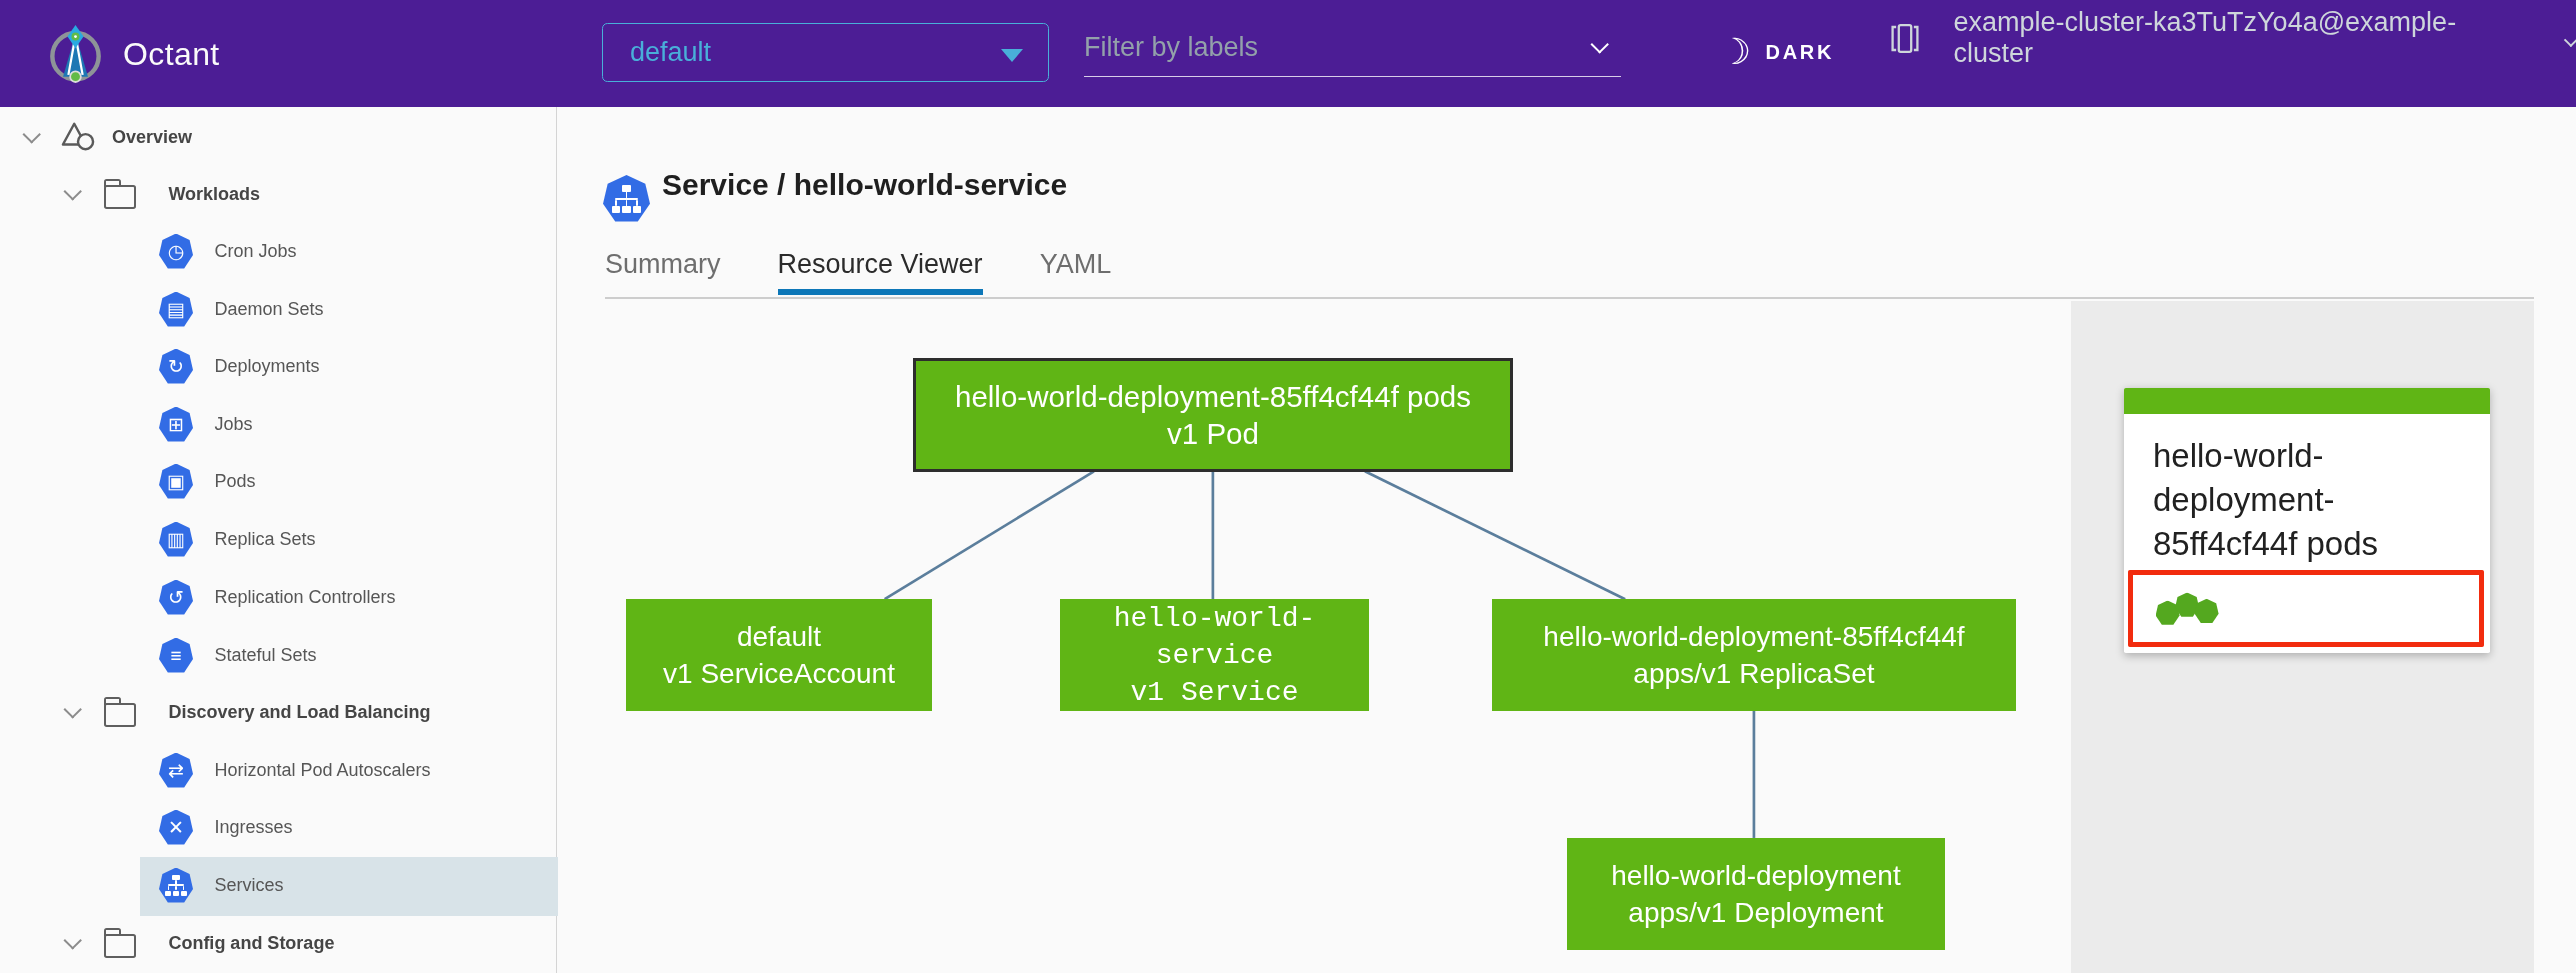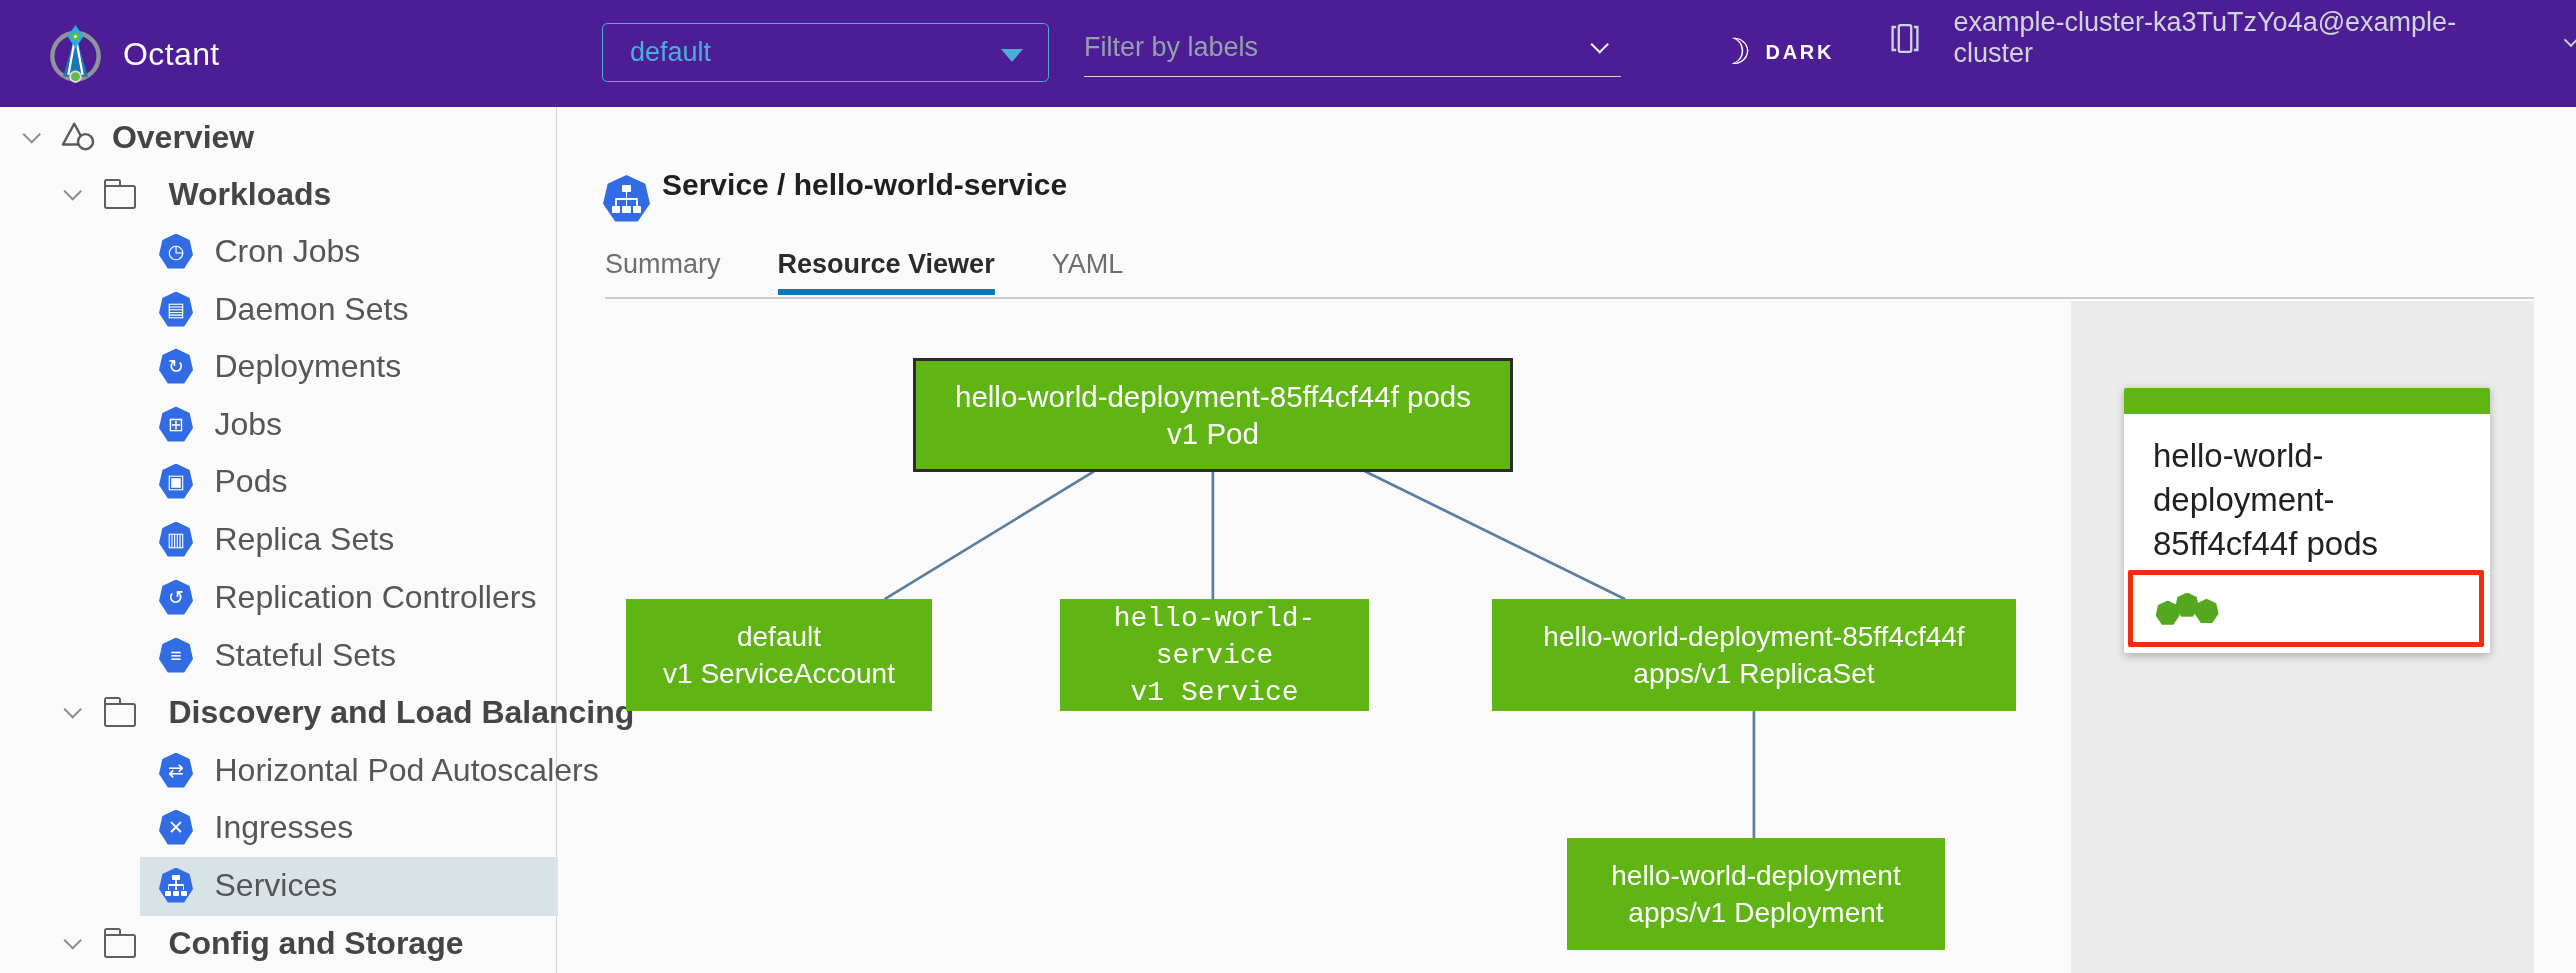--- a/index.html
+++ b/index.html
@@ -23,21 +23,21 @@
   .dark-label { margin-left:14.3px; font-size:20px; font-weight:bold; letter-spacing:2.7px; }
   .cluster-sel { position:absolute; left:1889px; top:7px; display:flex; align-items:center; color:#ced6db;gap:20px; }
   .cluster-icon { margin-right:12.5px; margin-top:3.6px; }
   .cluster-name { font-size:27px; }
   .cluster-chev { width:9.8px; height:9.8px; border-color:#ced6db; margin-left:12.5px; margin-top:3.6px; }
 
   
   .sidebar { position:absolute; left:0; top:107px; width:557px; height:866px; background:#fafafa; border-right:1.8px solid #d4d4d4; }
   .row-highlight { position:absolute; left:140px; top:750px; width:418px; height:59px; background:#d8e3e8; }
   .srow { position:absolute; left:0; width:557px; height:57px; display:flex; align-items:center; }
-  .srow .label { color:#565656; font-size:32px; white-space:nowrap; }
+  .srow .label { color:#565656; font-size:18px; white-space:nowrap; }
   .srow.bold .label { color:#454545; font-weight:bold; }
   .lvl-root { padding-left:25px; }
   .lvl-root .obj-icon { margin-left:21.5px; }
   .lvl-root .label { margin-left:16px; }
   .lvl-group { padding-left:66px; }
   .lvl-group .folder { margin-left:25px; }
   .lvl-group .label { margin-left:32px; }
   .lvl-leaf { padding-left:159px; }
   .lvl-leaf .label { margin-left:21.5px; }
   .side-chev { border-color:#8c8c8c; margin-top:-5.4px; flex:none; }
@@ -52,21 +52,21 @@
   .t-stem { left:47%; top:22%; width:6%; height:26%; }
   .t-bar { left:10%; top:45%; width:80%; height:8%; }
   .t-s1 { left:11%; top:52%; width:6%; height:22%; } .t-s2 { left:47%; top:52%; width:6%; height:22%; } .t-s3 { left:83%; top:52%; width:6%; height:22%; }
   .t-b1 { left:0%; bottom:0; width:28%; height:26%; } .t-b2 { left:36%; bottom:0; width:28%; height:26%; } .t-b3 { left:72%; bottom:0; width:28%; height:26%; }
 
   
   .page-title { position:absolute; left:662px; top:168px; font-size:30px; color:#1f1f1f; }
   .title-icon { position:absolute; left:603px; top:175px; width:47px; height:48px; }
   .tabs { position:absolute; left:605px; top:249px; display:flex; gap:57px; }
   .tab { font-size:27px; color:#6e6e6e; padding-bottom:12.5px; }
-  .tab.active { color:#2b2b2b; font-weight:700; border-bottom:6.3px solid #0d77b8; padding-bottom:9px; }
+  .tab.active { color:#2b2b2b; font-weight:400; border-bottom:6.3px solid #0d77b8; padding-bottom:9px; }
   .tab-divider { position:absolute; left:605px; top:297px; width:1929px; height:1.8px; background:#cdcdcd; }
 
   .edges { position:absolute; left:0; top:0; pointer-events:none; }
   .node { position:absolute; background:#60b515; color:#fff; display:flex; flex-direction:column; align-items:center; justify-content:center; text-align:center; font-size:28px; line-height:37px; }
   .node.selected { border:3.6px solid #2d2d2d; }
 
   .detail-panel { position:absolute; left:2071px; top:301px; width:463px; height:673px; background:#ebebeb; }
   .mini-card { position:absolute; left:53px; top:87px; width:366px; height:265px; background:#ffffff; box-shadow:0 2.7px 8px rgba(0,0,0,.25); border-radius:1.8px; }
   .mini-card .topbar { width:100%; height:26px; background:#60b515; border-radius:1.8px 1.8px 0 0; }
   .mini-card .card-title { padding:19.7px 23px 0 29px; font-size:33px; line-height:44px; color:#212121; overflow-wrap:break-word; }

